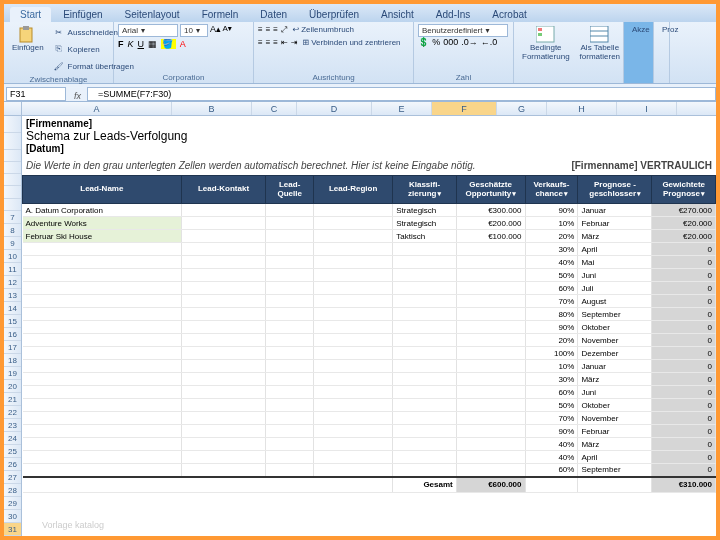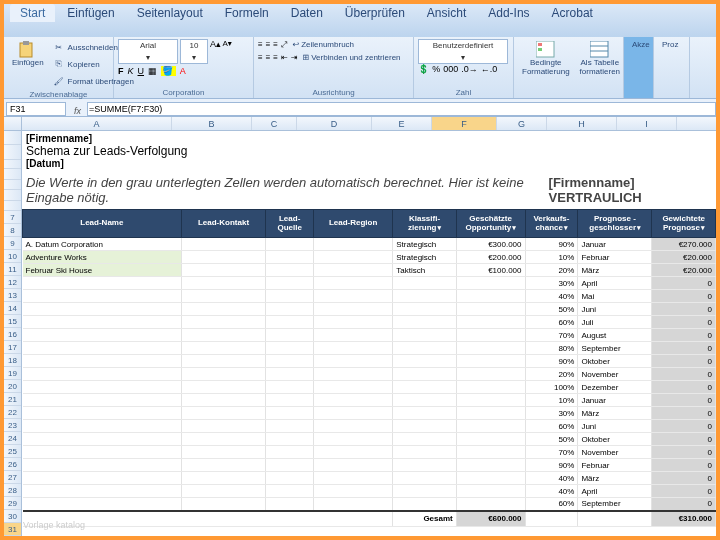--- a/index.html
+++ b/index.html
@@ -1,75 +1,75 @@
 <!DOCTYPE html>
 <html><head>
 <meta charset="utf-8">
 <style>
 * { margin: 0; padding: 0; box-sizing: border-box; font-family: "Segoe UI", Tahoma, Arial, sans-serif; }
 body { width: 720px; height: 540px; overflow: hidden; background: #ff9933; }
 .window { width: 720px; height: 540px; background: #fff; display: flex; flex-direction: column; border: 4px solid #ff9933; }
 
 
-.tabs { background: linear-gradient(#dbe8f7, #bcd4ee); height: 33px; display: flex; font-size: 12px; align-items: flex-start; padding-left: 6px; gap: 2px; }
+.tabs { background: linear-gradient(#dbe8f7, #bcd4ee); height: 18px; display: flex; font-size: 10px; align-items: flex-end; padding-left: 6px; gap: 2px; }
 .tab { padding: 2px 10px 2px 10px; color: #2b4a78; border-radius: 3px 3px 0 0; cursor: pointer; }
 .tab.active { background: #e9f1fb; color: #3b6aa0; font-weight: 400; }
 
 
 .ribbon { background: linear-gradient(#eaf2fb, #d2e2f4); border-bottom: 1px solid #9db8d8; height: 62px; display: flex; font-size: 8px; }
 .group { border-right: 1px solid #b5cae2; display: flex; flex-direction: column; padding: 2px 4px 0 4px; }
 .group-body { flex: 1; display: flex; gap: 2px; align-items: flex-start; }
 .group-label { text-align: center; font-size: 8px; color: #4a6b94; padding: 1px 0; }
 .btn-col { display: flex; flex-direction: column; gap: 1px; }
 .ribbon-btn { display: flex; align-items: center; gap: 2px; padding: 1px 2px; color: #2b4a78; white-space: nowrap; }
 .icon16 { width: 14px; height: 14px; display: inline-flex; align-items: center; justify-content: center; }
-.dropdown { background: #fff; border: 1px solid #9db8d8; padding: 1px 3px; font-size: 8px; color: #333; display: flex; align-items: center; gap: 3px; flex-direction: column; }
+.dropdown { background: #fff; border: 1px solid #9db8d8; padding: 1px 3px; font-size: 8px; color: #333; display: flex; align-items: center; gap: 3px; }
 .bigbtn { display: flex; flex-direction: column; align-items: center; padding: 2px 4px; color: #2b4a78; text-align: center; line-height: 1.1; }
 .bigicon { width: 20px; height: 18px; }
 
 
 .formula-bar { background: #e9f1fb; border-bottom: 1px solid #9db8d8; height: 18px; display: flex; align-items: flex-end; font-size: 9px; }
 .name-box { width: 60px; border: 1px solid #9db8d8; background: #fff; padding: 1px 3px; margin: 0 2px; }
 .fx { padding: 0 6px; font-style: italic; color: #555; }
-.formula-input { flex: 1; border: 1px solid #9db8d8; background: #fff; padding: 1px 1px; }
+.formula-input { flex: 1; border: 1px solid #9db8d8; background: #fff; padding: 1px 10px; }
 
 
 .grid-area { flex: 1; display: flex; flex-direction: column; overflow: hidden; background: #fff; }
 .col-headers { display: flex; background: linear-gradient(#f3f7fc,#dce8f6); border-bottom: 1px solid #aac0da; height: 14px; font-size: 9px; color: #385d87; }
 .corner { width: 18px; border-right: 1px solid #aac0da; }
 .col-h { border-right: 1px solid #cbd8e8; text-align: center; line-height: 14px; }
 .col-h.sel { background: #f9d58a; }
 
 .sheet-body { flex: 1; display: flex; overflow: hidden; }
 .row-headers { width: 18px; background: linear-gradient(90deg,#f3f7fc,#dce8f6); border-right: 1px solid #aac0da; font-size: 8px; color: #385d87; display: flex; flex-direction: column; }
 .row-h { border-bottom: 1px solid #cbd8e8; text-align: center; height: 13px; line-height: 13px; }
 .row-h.sel { background: #f9d58a; }
 
 .cells { flex: 1; position: relative; overflow: hidden; }
 
 
 .title-block { font-size: 10px; padding: 2px 4px; }
 .title-block .l1, .title-block .l3 { font-weight: bold; }
 .title-block .l2 { font-weight: normal; font-size: 12px; }
-.hint { font-size: 13px; font-style: italic; color: #444; padding: 4px; display:flex; justify-content:space-between;align-items:center; }
+.hint { font-size: 10px; font-style: italic; color: #444; padding: 4px; display:flex; justify-content:space-between;align-items:center; }
 .hint-right { font-weight: bold; font-style: normal; }
 
 
 .data-table { width: 100%; border-collapse: collapse; font-size: 8px; table-layout: fixed; }
 .data-table thead th { background: #2f4a6e; color: #fff; font-weight: bold; text-align: center; padding: 0 2px; border: 1px solid #1f344f; line-height: 1.1; vertical-align: middle; height: 28px; }
 .data-table thead th .arrow { font-size: 7px; margin-left: 1px; }
 .data-table td { border-right: 1px solid #e2e2e2; border-bottom: 1px solid #e8e8e8; padding: 0 3px; height: 13px; white-space: nowrap; overflow: hidden; }
 .data-table td.r { text-align: right; }
 .data-table td.grey { background: #d6d6d6; }
 .data-table td.greenrow { background: #e6f2d8; }
 .data-table tfoot td { font-weight: bold; border-top: 2px solid #333; height: 16px; }
 
 .col-A{width:150px}.col-B{width:80px}.col-C{width:45px}.col-D{width:75px}.col-E{width:60px}.col-F{width:65px}.col-G{width:50px}.col-H{width:70px}.col-I{width:60px}
 
-.watermark { position: absolute; bottom: 6px; left: 1px; font-size: 9px; color: #ccc; text-align: right; }
+.watermark { position: absolute; bottom: 6px; left: 20px; font-size: 9px; color: #ccc; text-align: right; }
 </style>
 </head>
 <body>
 
 <div class="window">
 
   <div class="tabs" id="tabs">
       <div class="tab active">Start</div>
       <div class="tab">Einfügen</div>
       <div class="tab">Seitenlayout</div>
@@ -201,21 +201,21 @@
       <div class="group-label"></div>
     </div>
 
     <div class="group" style="width:30px;background:#7ab6e8">
       <div class="group-body">
           <div class="bigbtn">
             <span>Akze</span>
           </div>
         </div>
     </div>
-    <div class="group" style="width:36px">
+    <div class="group" style="width:16px">
       <div class="group-body">
           <div class="bigbtn">
             <span>Proz</span>
           </div>
         </div>
     </div>
   </div>
 
   <div class="formula-bar">
     <div class="name-box">F31</div>

